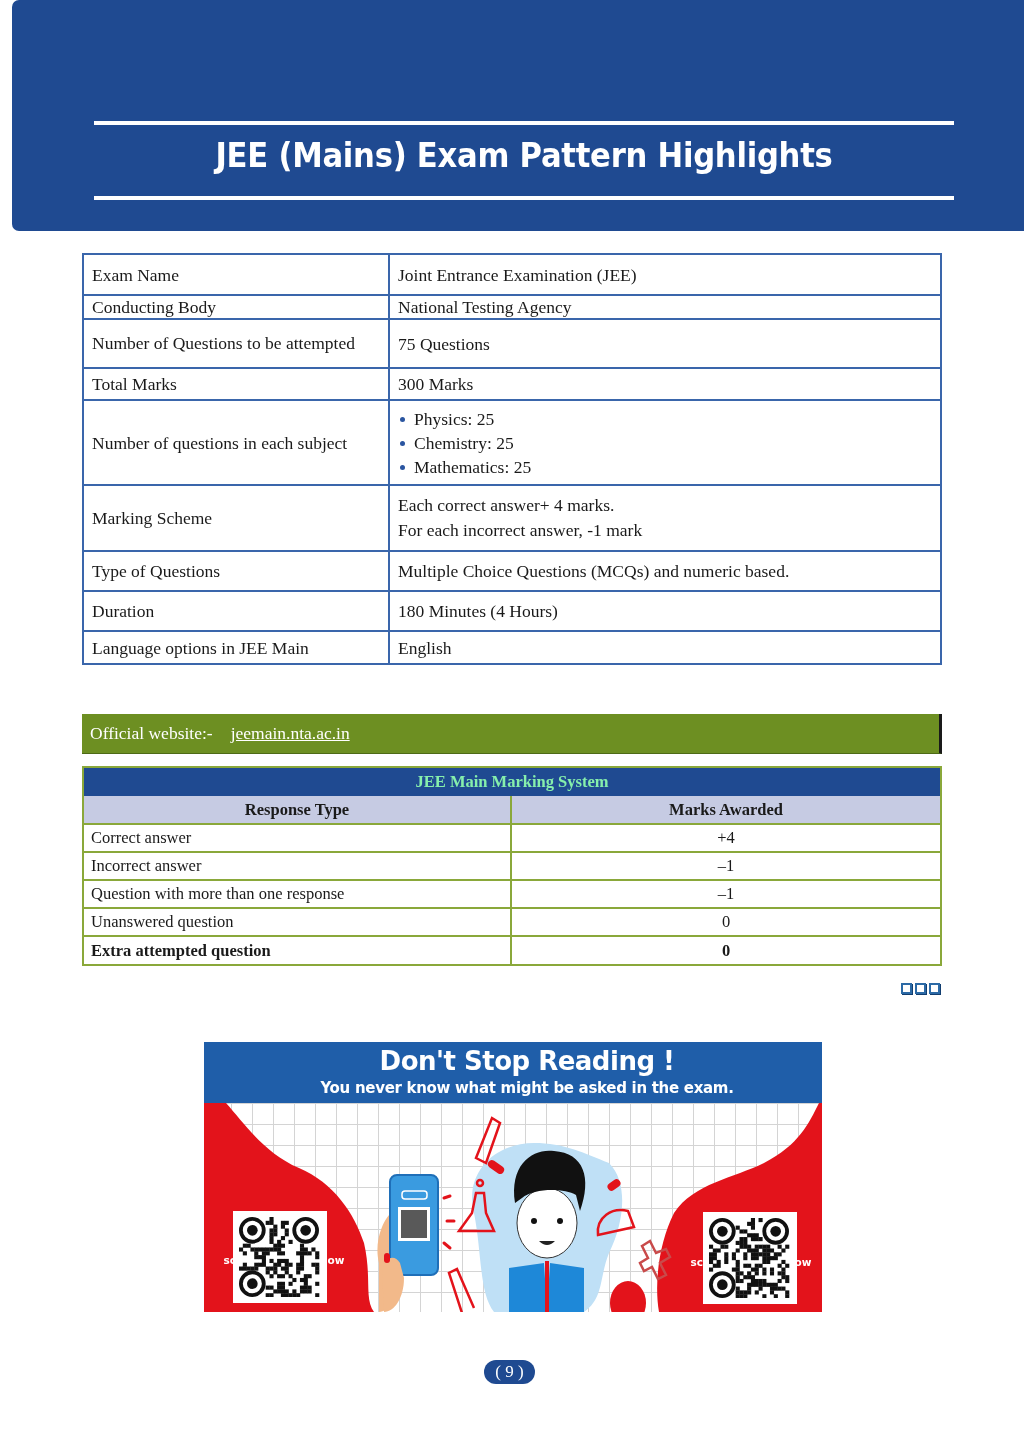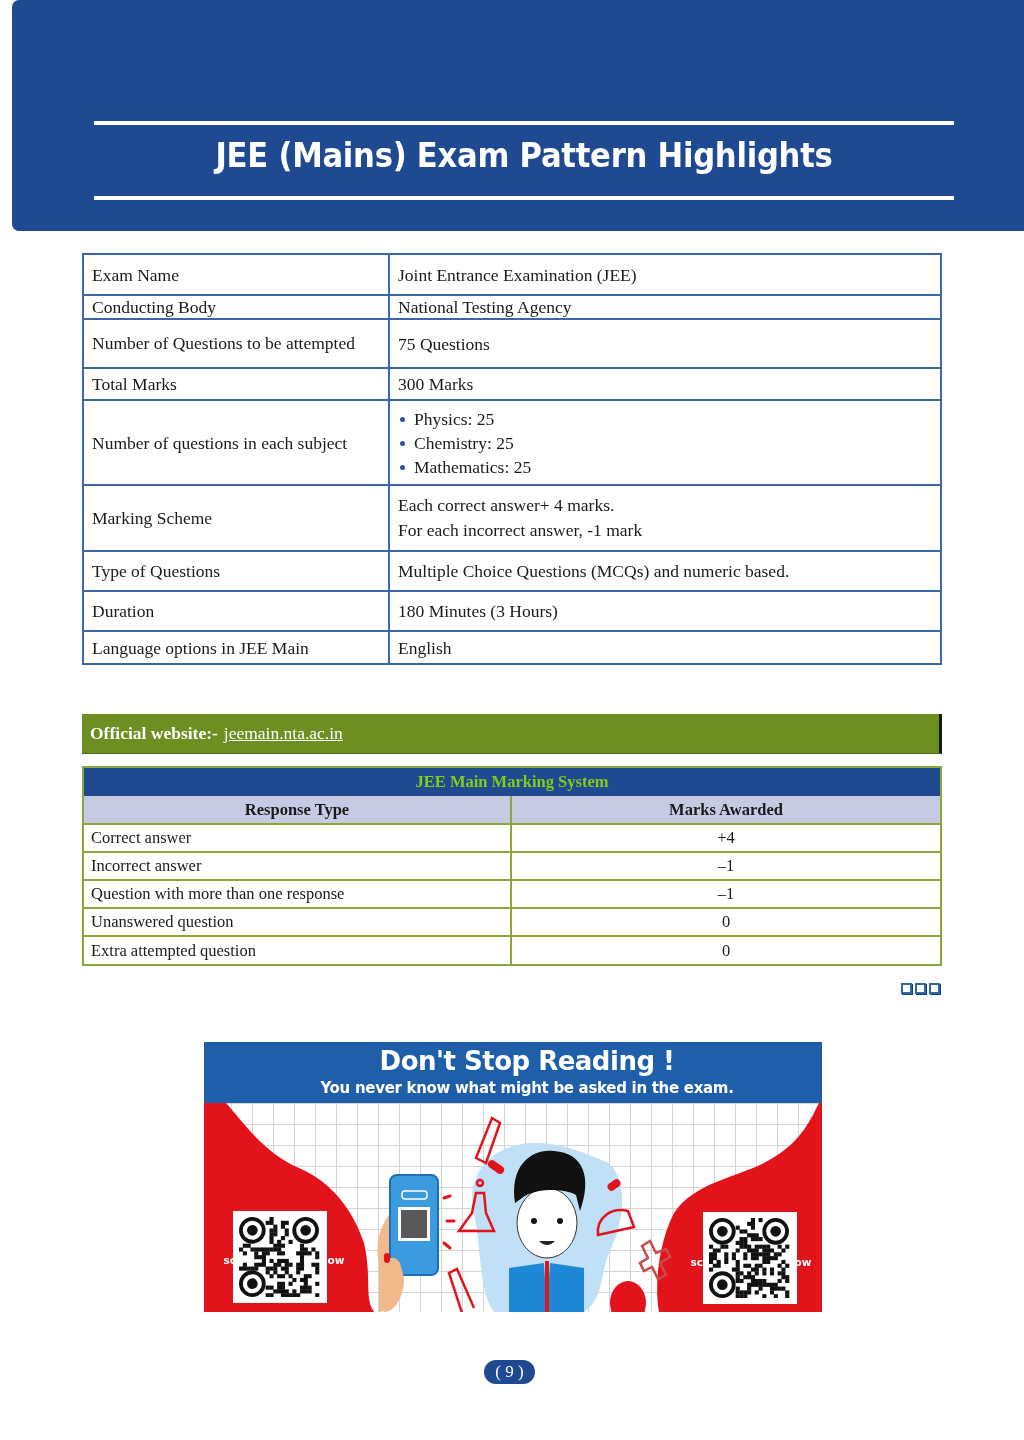--- a/index.html
+++ b/index.html
@@ -37,43 +37,43 @@
     .info-table ul li { position: relative; padding-left: 16px; line-height: 24px; }
     .info-table ul li::before {
       content: ""; position: absolute; left: 2px; top: 10px; width: 5px; height: 5px;
       border-radius: 50%; background: #2a55a0;
     }
     .website-row {
       position: absolute; left: 82px; top: 714px; width: 860px; height: 40px;
       background: #6d8f22; border-right: 3px solid #1a1a1a; border-bottom: 1px solid #4d6a16;
       color: #ffffff; font-size: 17.5px; display: flex; align-items: center; padding-left: 8px;
     }
-    .website-row .site-label { font-weight: bold; margin-right: 6px; }
+    .website-row .site-label { font-weight: normal; margin-right: 18px; }
     .website-row a { color: #ffffff; text-decoration: underline; }
 
     
     .marking {
       position: absolute; left: 82px; top: 766px; width: 860px;
       border: 2px solid #8aa83a; font-size: 16.5px;
     }
     .marking .caption {
-      height: 28px; background: #1f4a91; color: #84cc16; font-weight: bold;
+      height: 28px; background: #1f4a91; color: #86efac; font-weight: bold;
       text-align: center; line-height: 28px; font-size: 16.5px;
     }
     .marking table { width: 100%; border-collapse: collapse; }
     .marking th {
       background: #c6cbe3; height: 28px; font-weight: bold; text-align: center;
       border-right: 2px solid #8aa83a; border-bottom: 2px solid #8aa83a; font-size: 16.5px; margin-left: 23px;
     }
     .marking th:last-child, .marking td:last-child { border-right: none; }
     .marking td {
       height: 28px; border-right: 2px solid #8aa83a; border-bottom: 2px solid #8aa83a;
       padding: 0 7px; line-height: 24px; margin-top: 20px;
     }
-    .marking tr:last-child td { border-bottom: none; }
+    .marking tr:last-child td { border-bottom: none; font-weight: bold; }
     .marking td.val { text-align: center; width: 430px; }
     .marking th.col1 { width: 428px; }
 
     
     .continue-icon {
       position: absolute; left: 901px; top: 983px; display: flex; gap: 3px;
     }
     .continue-icon span {
       width: 11px; height: 11px; border: 2px solid #2c6aa6; box-shadow: 1px 1px 0 #123e70;
       background: #ffffff;
@@ -166,21 +166,21 @@
       <div style="line-height:25px;">Each correct answer+ 4 marks.</div>
       <div style="line-height:25px;">For each incorrect answer, -1 mark</div>
     </td>
   </tr>
   <tr style="height:40px">
     <td class="label">Type of Questions</td>
     <td>Multiple Choice Questions (MCQs) and numeric based.</td>
   </tr>
   <tr style="height:40px">
     <td class="label">Duration</td>
-    <td>180 Minutes (3 Hours)</td>
+    <td>180 Minutes (4 Hours)</td>
   </tr>
   <tr style="height:33px">
     <td class="label">Language options in JEE Main</td>
     <td>English</td>
   </tr>
 </tbody>
   </table>
 
 <div class="website-row">
   <span class="site-label">Official website:-</span>

